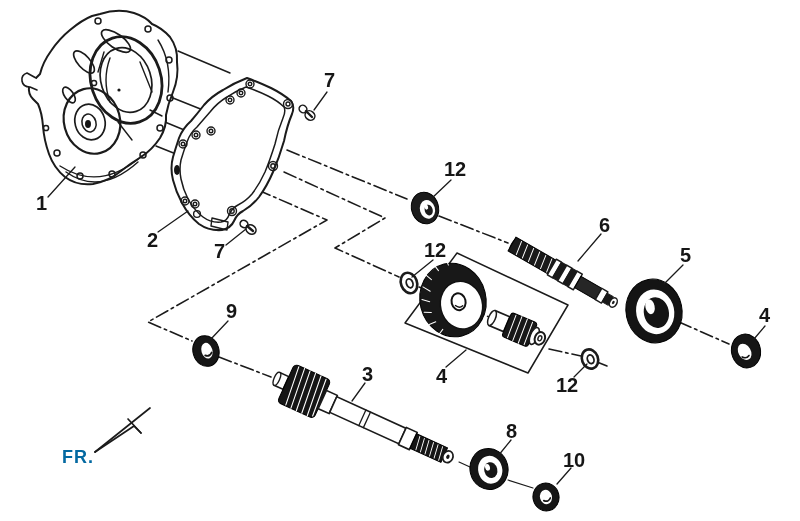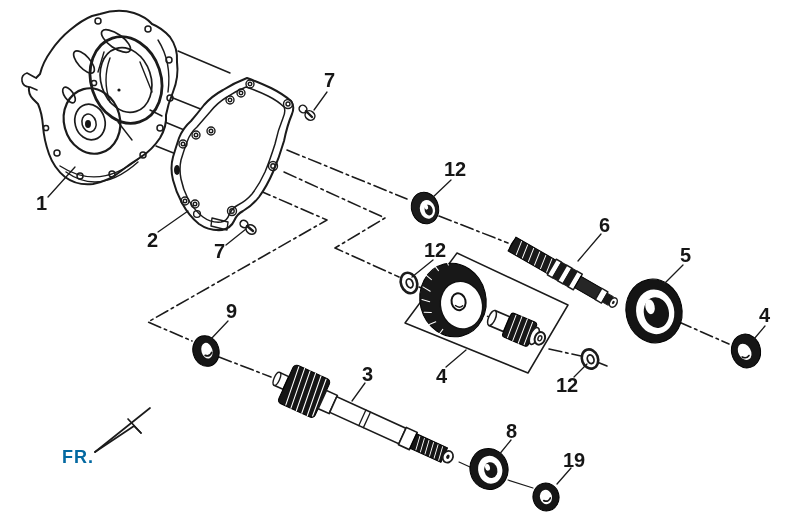--- a/index.html
+++ b/index.html
@@ -301,18 +301,18 @@
   <div class="callout" style="left:147px;top:230px">2</div>
   <div class="callout" style="left:362px;top:364px">3</div>
   <div class="callout" style="left:436px;top:366px">4</div>
   <div class="callout" style="left:680px;top:245px">5</div>
   <div class="callout" style="left:599px;top:215px">6</div>
   <div class="callout" style="left:324px;top:70px">7</div>
   <div class="callout" style="left:214px;top:241px">7</div>
   <div class="callout" style="left:506px;top:421px">8</div>
   <div class="callout" style="left:226px;top:301px">9</div>
   <div class="callout" style="left:444px;top:159px">12</div>
-  <div class="callout" style="left:563px;top:450px">19</div>
+  <div class="callout" style="left:563px;top:450px">10</div>
   <div class="callout" style="left:424px;top:240px">12</div>
   <div class="callout" style="left:556px;top:375px">12</div>
   <div class="callout" style="left:759px;top:305px">4</div>
   <div class="fr-label" style="left:62px;top:448px">FR.</div>
 </div>
 
 </body></html>

